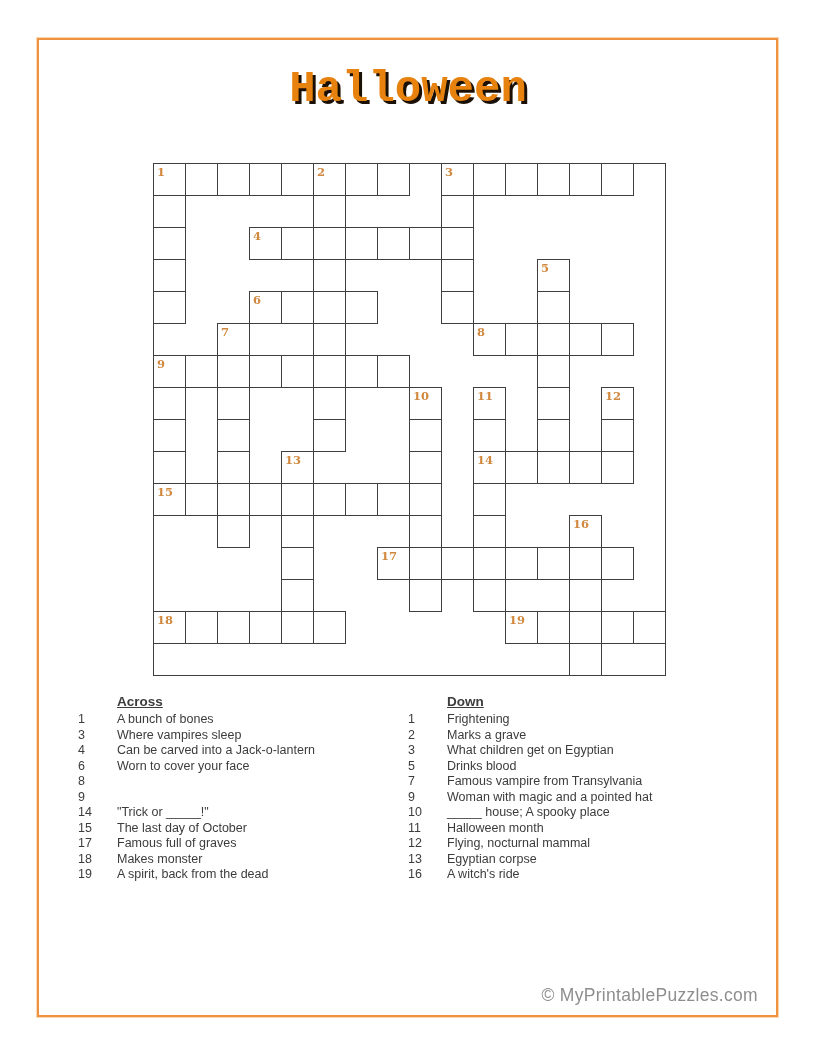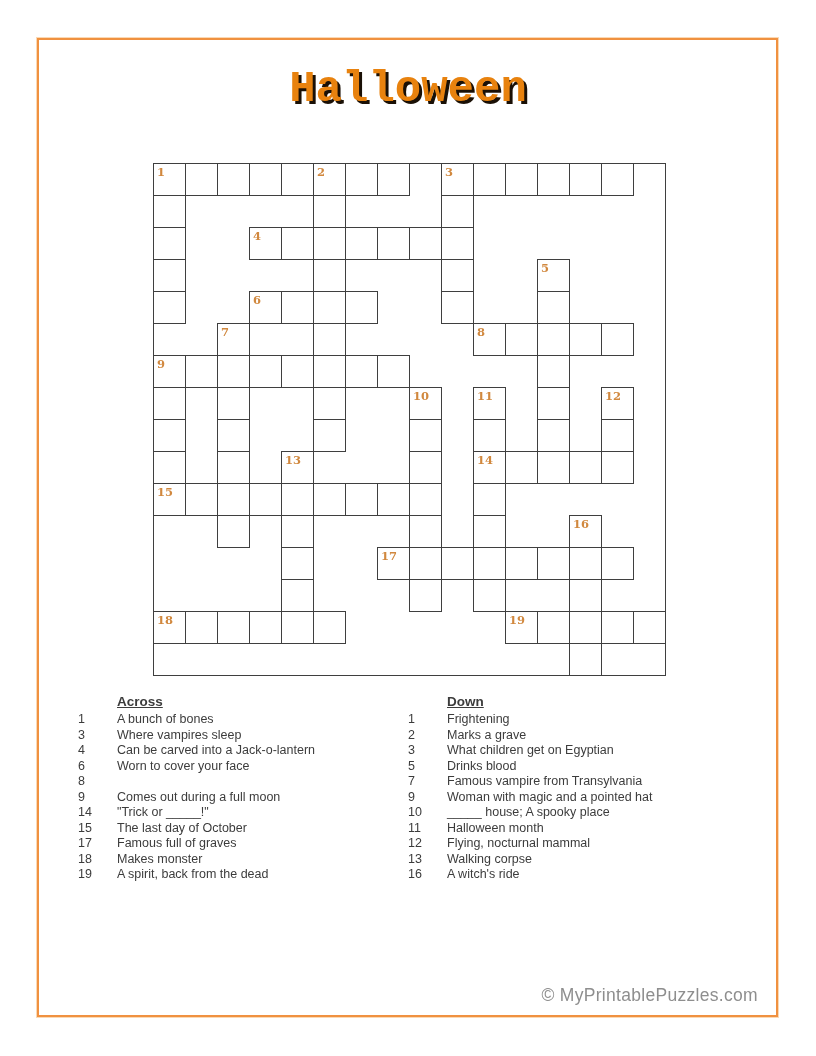--- a/index.html
+++ b/index.html
@@ -214,21 +214,20 @@
         </div>
         <div class="clue-row">
           <span class="clue-num">6</span>
           <span class="clue-text">Worn to cover your face</span>
         </div>
         <div class="clue-row">
           <span class="clue-num">8</span>
         </div>
         <div class="clue-row">
           <span class="clue-num">9</span>
-          <span class="clue-text">Comes out during a full moon</span>
         </div>
         <div class="clue-row">
           <span class="clue-num">14</span>
           <span class="clue-text">"Trick or _____!"</span>
         </div>
         <div class="clue-row">
           <span class="clue-num">15</span>
           <span class="clue-text">The last day of October</span>
         </div>
         <div class="clue-row">
@@ -280,21 +279,21 @@
         <div class="clue-row">
           <span class="clue-num">11</span>
           <span class="clue-text">Halloween month</span>
         </div>
         <div class="clue-row">
           <span class="clue-num">12</span>
           <span class="clue-text">Flying, nocturnal mammal</span>
         </div>
         <div class="clue-row">
           <span class="clue-num">13</span>
-          <span class="clue-text">Walking corpse</span>
+          <span class="clue-text">Egyptian corpse</span>
         </div>
         <div class="clue-row">
           <span class="clue-num">16</span>
           <span class="clue-text">A witch's ride</span>
         </div>
       </div>
   </div>
 
   <div class="footer">© MyPrintablePuzzles.com</div>
 </div>

